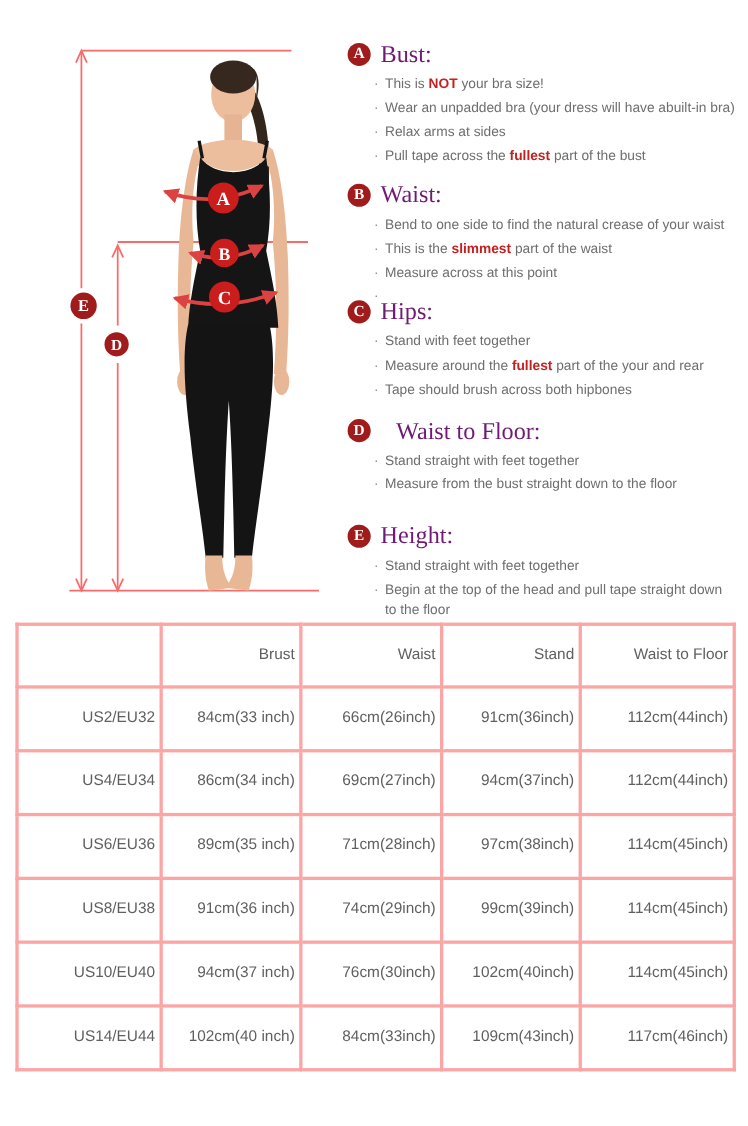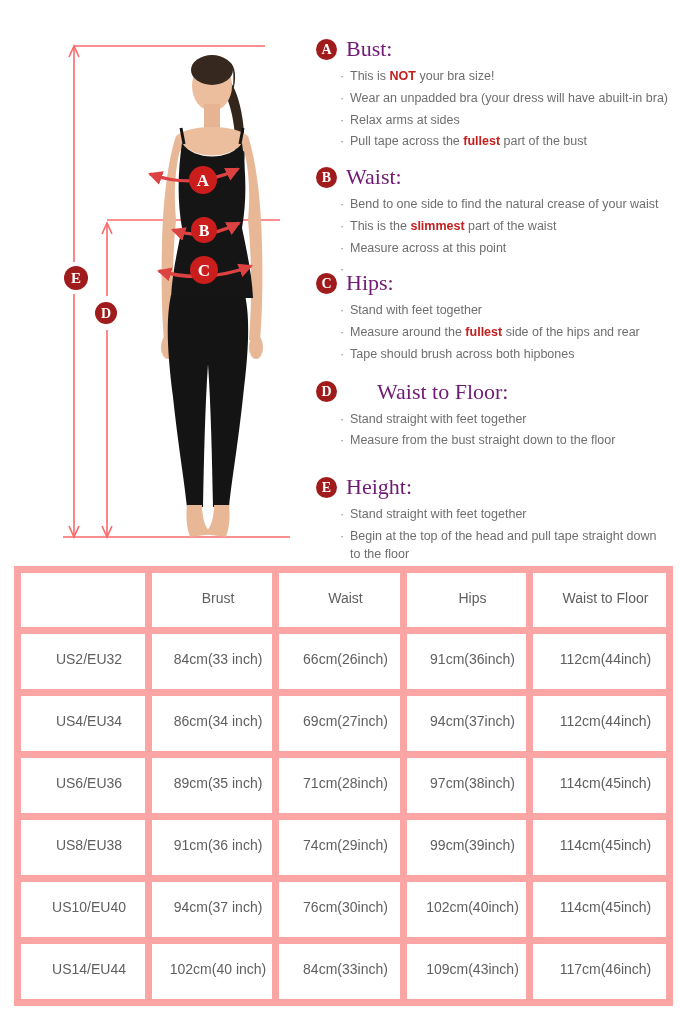--- a/index.html
+++ b/index.html
@@ -10,33 +10,33 @@
   #figure-svg{position:absolute;left:0;top:0;}
 
   
   .sections{position:absolute;left:316px;top:36px;width:352px;}
   .section{margin-bottom:13px;}
   .sec-head{display:flex;align-items:center;margin-bottom:6px;}
   .sec-badge{flex:0 0 auto;width:21px;height:21px;border-radius:50%;background:#a01b1b;
              color:#fff;font-family:"Liberation Serif",serif;font-weight:bold;font-size:14px;
              line-height:21px;text-align:center;margin-right:9px;}
   .sec-title{font-family:"Liberation Serif",serif;font-size:22px;color:#701a75;}
-  [data-name="measure-section-d"] .sec-title{margin-left:31px;}
+  [data-name="measure-section-d"] .sec-title{margin-left:14px;}
   [data-name="measure-section-c"]{margin-bottom:15px;}
   [data-name="measure-section-d"]{margin-bottom:24px;}
   .bullets{padding-left:24px;}
   .bullet{position:relative;font-size:12.5px;line-height:1.42;color:#6e6e6e;
           margin-bottom:4px;padding-left:10px;}
   .bullet .dot{position:absolute;left:0;top:0;color:#8a8a8a;}
   .bullet b{color:#c3201f;font-weight:bold;}
 
   
   .size-table{position:absolute;left:14px;top:566px;border-collapse:collapse;table-layout:fixed;
               width:652px;}
-  .size-table th,.size-table td{border:7px solid #fca5a5;vertical-align:top;text-align:center;
+  .size-table th,.size-table td{border:3px solid #fca5a5;vertical-align:top;text-align:right;
               padding:17px 4px 0 16px;font-weight:normal;font-size:14px;color:#5f5f5f;
               overflow:hidden;white-space:nowrap;}
   .size-table th{height:37px;}
   .size-table td{height:38px;margin-left:48px;}
 </style>
 </head>
 <body>
 
 <div id="page" data-name="size-guide-page">
 
@@ -127,21 +127,21 @@
           <div class="bullet" data-name="instruction-bullet"><span class="dot" data-name="bullet-dot-icon">·</span></div>
         </div>
       </div>
       <div class="section" data-name="measure-section-c">
         <div class="sec-head" data-name="section-heading">
           <span class="sec-badge" data-name="marker-badge-c">C</span>
           <span class="sec-title" data-name="section-title">Hips:</span>
         </div>
         <div class="bullets" data-name="section-bullets">
           <div class="bullet" data-name="instruction-bullet"><span class="dot" data-name="bullet-dot-icon">·</span><span data-name="bullet-text">Stand with feet together</span></div>
-          <div class="bullet" data-name="instruction-bullet"><span class="dot" data-name="bullet-dot-icon">·</span><span data-name="bullet-text">Measure around the </span><b data-name="emphasis-text">fullest</b><span data-name="bullet-text"> side of the hips and rear</span></div>
+          <div class="bullet" data-name="instruction-bullet"><span class="dot" data-name="bullet-dot-icon">·</span><span data-name="bullet-text">Measure around the </span><b data-name="emphasis-text">fullest</b><span data-name="bullet-text"> part of the your and rear</span></div>
           <div class="bullet" data-name="instruction-bullet"><span class="dot" data-name="bullet-dot-icon">·</span><span data-name="bullet-text">Tape should brush across both hipbones</span></div>
         </div>
       </div>
       <div class="section" data-name="measure-section-d">
         <div class="sec-head" data-name="section-heading">
           <span class="sec-badge" data-name="marker-badge-d">D</span>
           <span class="sec-title" data-name="section-title">Waist to Floor:</span>
         </div>
         <div class="bullets" data-name="section-bullets">
           <div class="bullet" data-name="instruction-bullet"><span class="dot" data-name="bullet-dot-icon">·</span><span data-name="bullet-text">Stand straight with feet together</span></div>
@@ -166,21 +166,21 @@
         <col style="width:127px">
         <col style="width:128px">
       <col style="width:126px">
         <col style="width:140px">
     </colgroup>
     <thead data-name="size-table-head">
         <tr data-name="size-table-header-row">
           <th data-name="column-header-size"></th>
           <th data-name="column-header-brust">Brust</th>
           <th data-name="column-header-waist">Waist</th>
-          <th data-name="column-header-hips">Hips</th>
+          <th data-name="column-header-hips">Stand</th>
           <th data-name="column-header-waist-to-floor">Waist to Floor</th>
         </tr>
       </thead>
     <tbody data-name="size-table-body">
         <tr data-name="table-row">
           <td data-name="size-label-cell">US2/EU32</td>
           <td data-name="measurement-cell">84cm(33 inch)</td>
           <td data-name="measurement-cell">66cm(26inch)</td>
           <td data-name="measurement-cell">91cm(36inch)</td>
           <td data-name="measurement-cell">112cm(44inch)</td>

